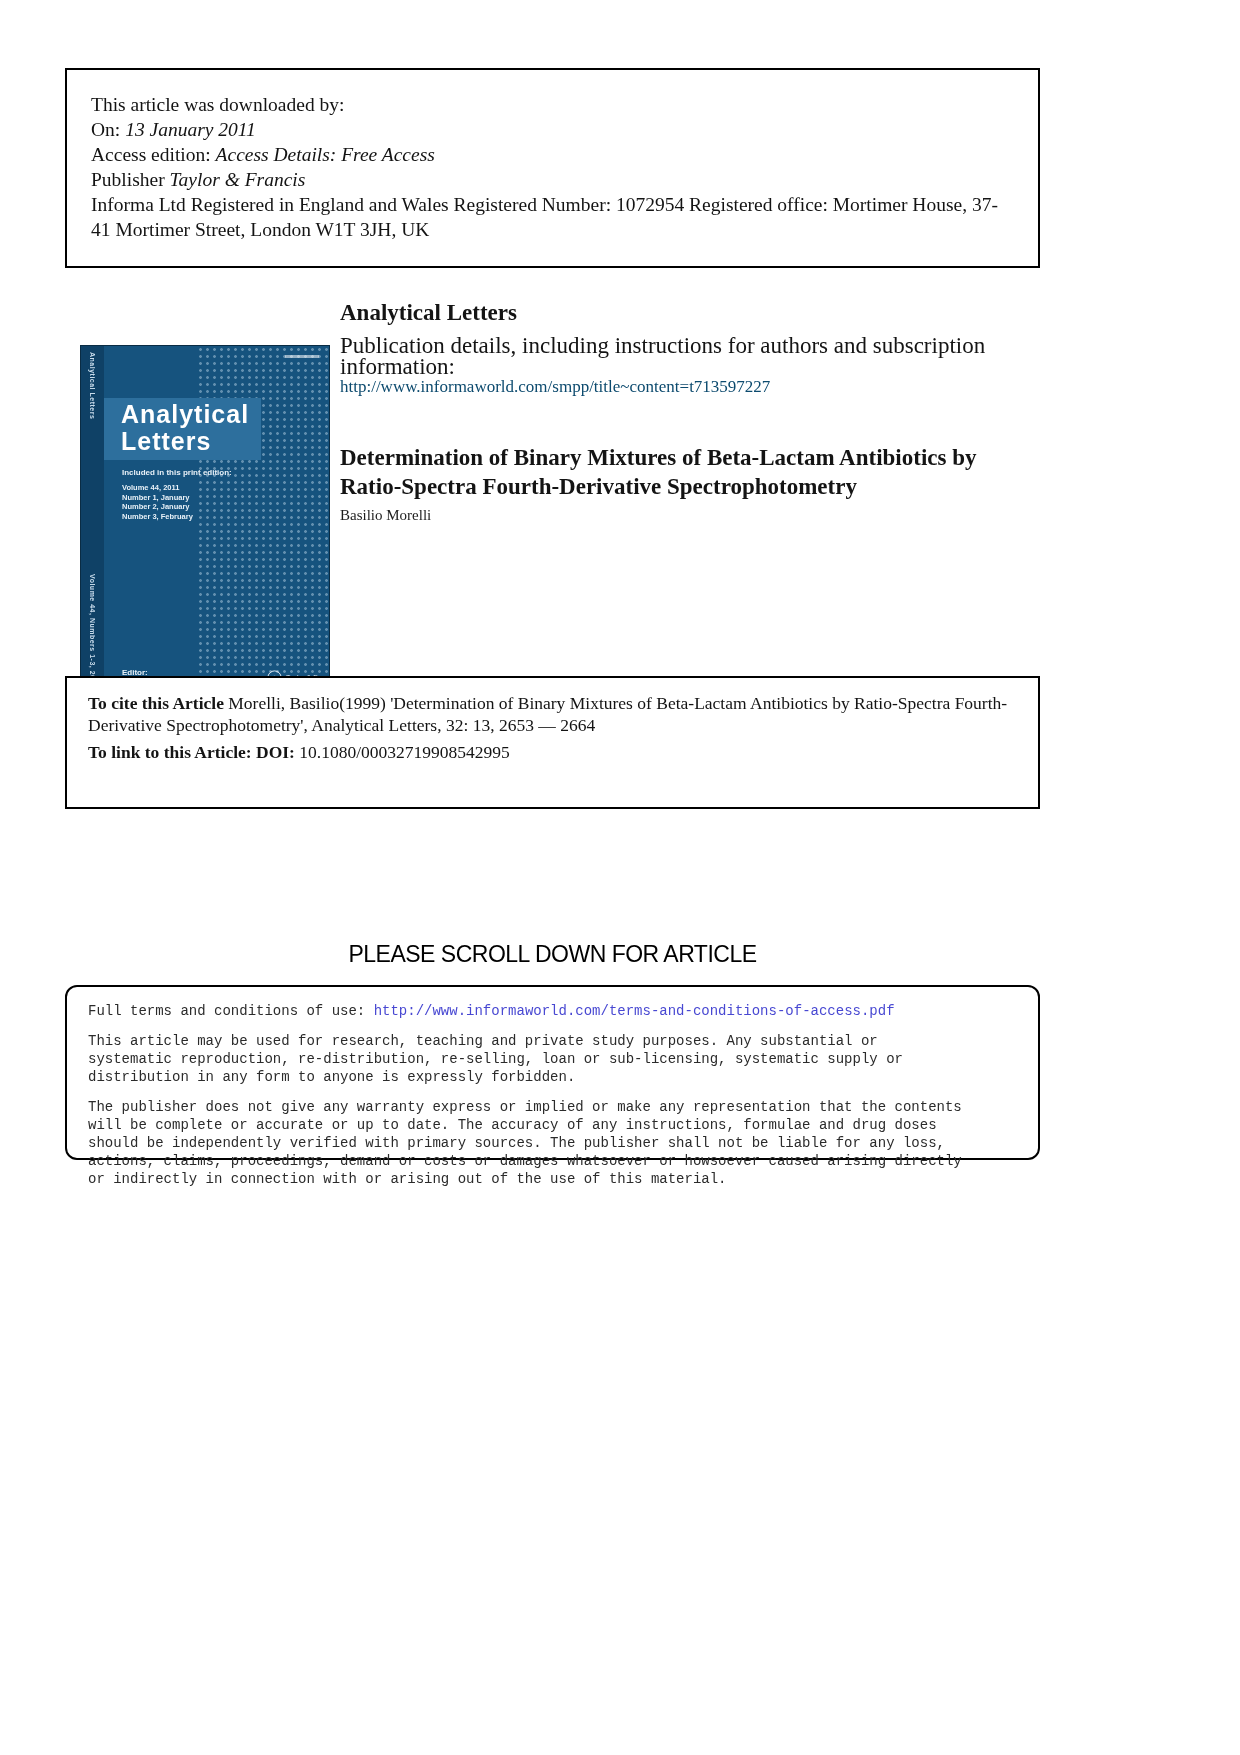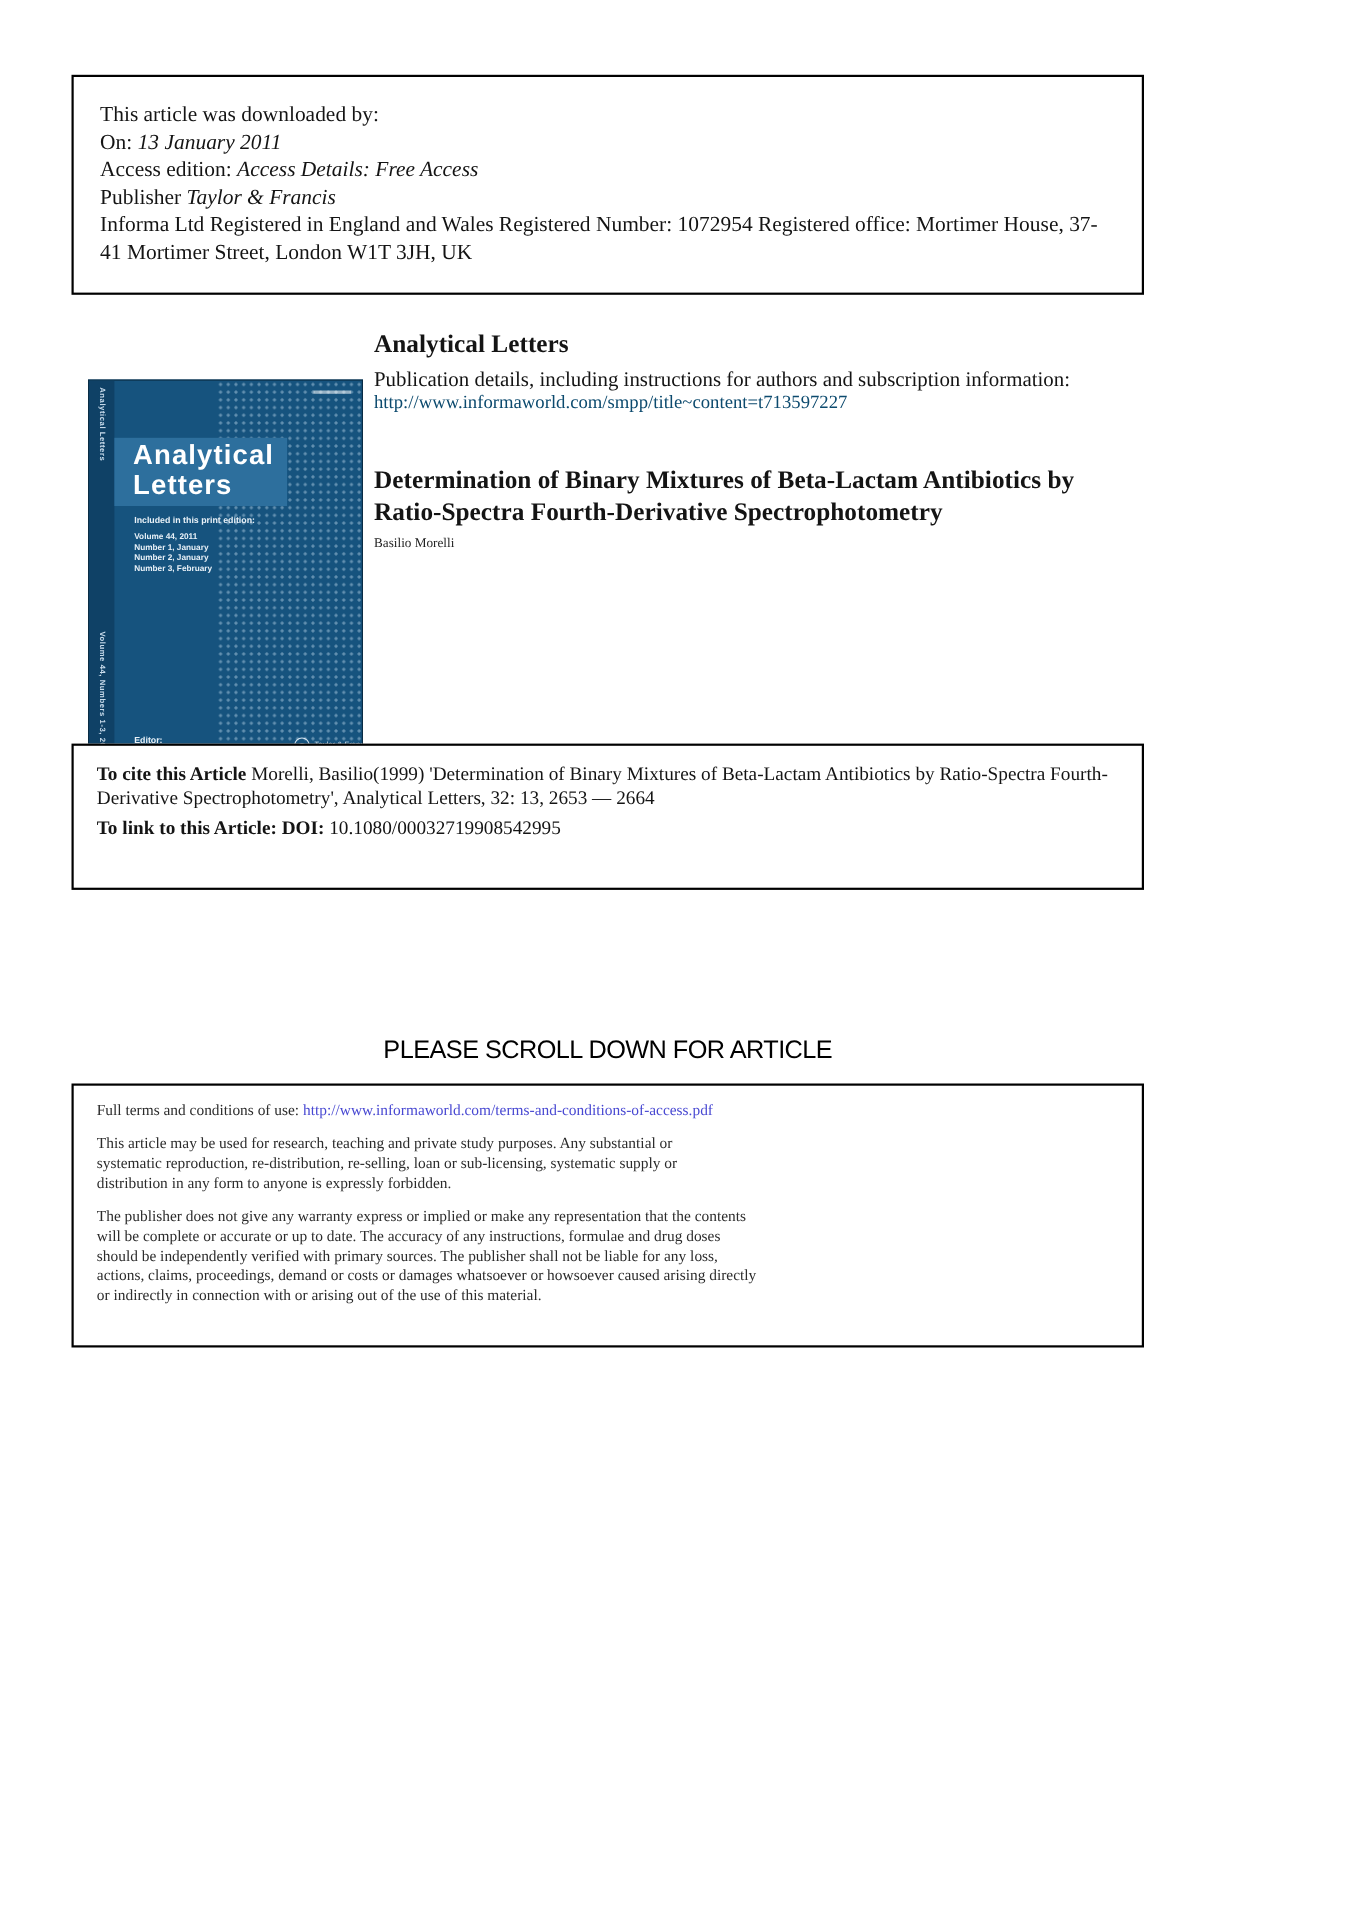--- a/index.html
+++ b/index.html
@@ -37,41 +37,41 @@
            font-weight:bold; font-size:7.5px; line-height:9.5px; color:#e8f1f8; white-space:pre-wrap; }
   .editor { position:absolute; left:41px; top:322px; font-family:"Liberation Sans",sans-serif;
            font-weight:bold; font-size:8px; line-height:10px; color:#e8f1f8; }
   .logo { position:absolute; left:186px; top:324px; display:flex; align-items:center; gap:4px; }
   .logo-circle { width:15px; height:15px; display:inline-block; }
   .logo-text { font-family:"Liberation Sans",sans-serif; font-size:7px; color:#d9e7f3; white-space:nowrap; }
 
   
   #journal-info { position:absolute; left:340px; top:300px; width:695px; }
   #journal-info h1 { font-size:23px; font-weight:bold; margin-bottom:9px; }
-  .pub-details { font-size:19px; line-height:21px; }
+  .pub-details { font-size:23px; line-height:21px; }
   .link { text-decoration:none; cursor:pointer; }
   .serif-link { color:#0c4a6e; font-size:17px; }
   #journal-info h2 { margin-top:46px; font-size:23px; line-height:29px; font-weight:bold; max-width:695px; }
-  .author { margin-top:6px; font-size:12px; color:#1d1d1d; }
+  .author { margin-top:6px; font-size:15px; color:#1d1d1d; }
 
   
   #cite-box { top:676px; height:133px; padding:14px 21px; font-size:17.5px; line-height:22px; }
   #cite-box b { font-weight:bold; }
   .doi-line { margin-top:5px; }
   #cite-box .serif-link { font-size:17.5px; }
 
   
   #scroll-notice { position:absolute; left:65px; top:941px; width:975px; text-align:center;
            font-family:"Liberation Sans","DejaVu Sans",sans-serif; font-size:23px;
            letter-spacing:-0.5px; color:#000; }
 
   
-  #terms-box { top:985px; height:240px; padding:15px 21px;
-           font-family:Liberation Serif, serif;
-           font-size:14px; line-height:18px; color:#2b2b2b; }
+  #terms-box { top:985px; height:175px; padding:15px 21px;
+           font-family:Liberation Mono, monospace;
+           font-size:14px; line-height:18px; color:#2b2b2b;border-radius:12px; }
   #terms-box p { margin-bottom:12px; }
   #terms-box p:last-child { margin-bottom:0; }
   .mono-link { color:#4848d2; font-size:14px; font-family:inherit; }
   .pre { white-space:pre-wrap; }
 </style>
 </head>
 <body>
 
 <div class="page">
 

